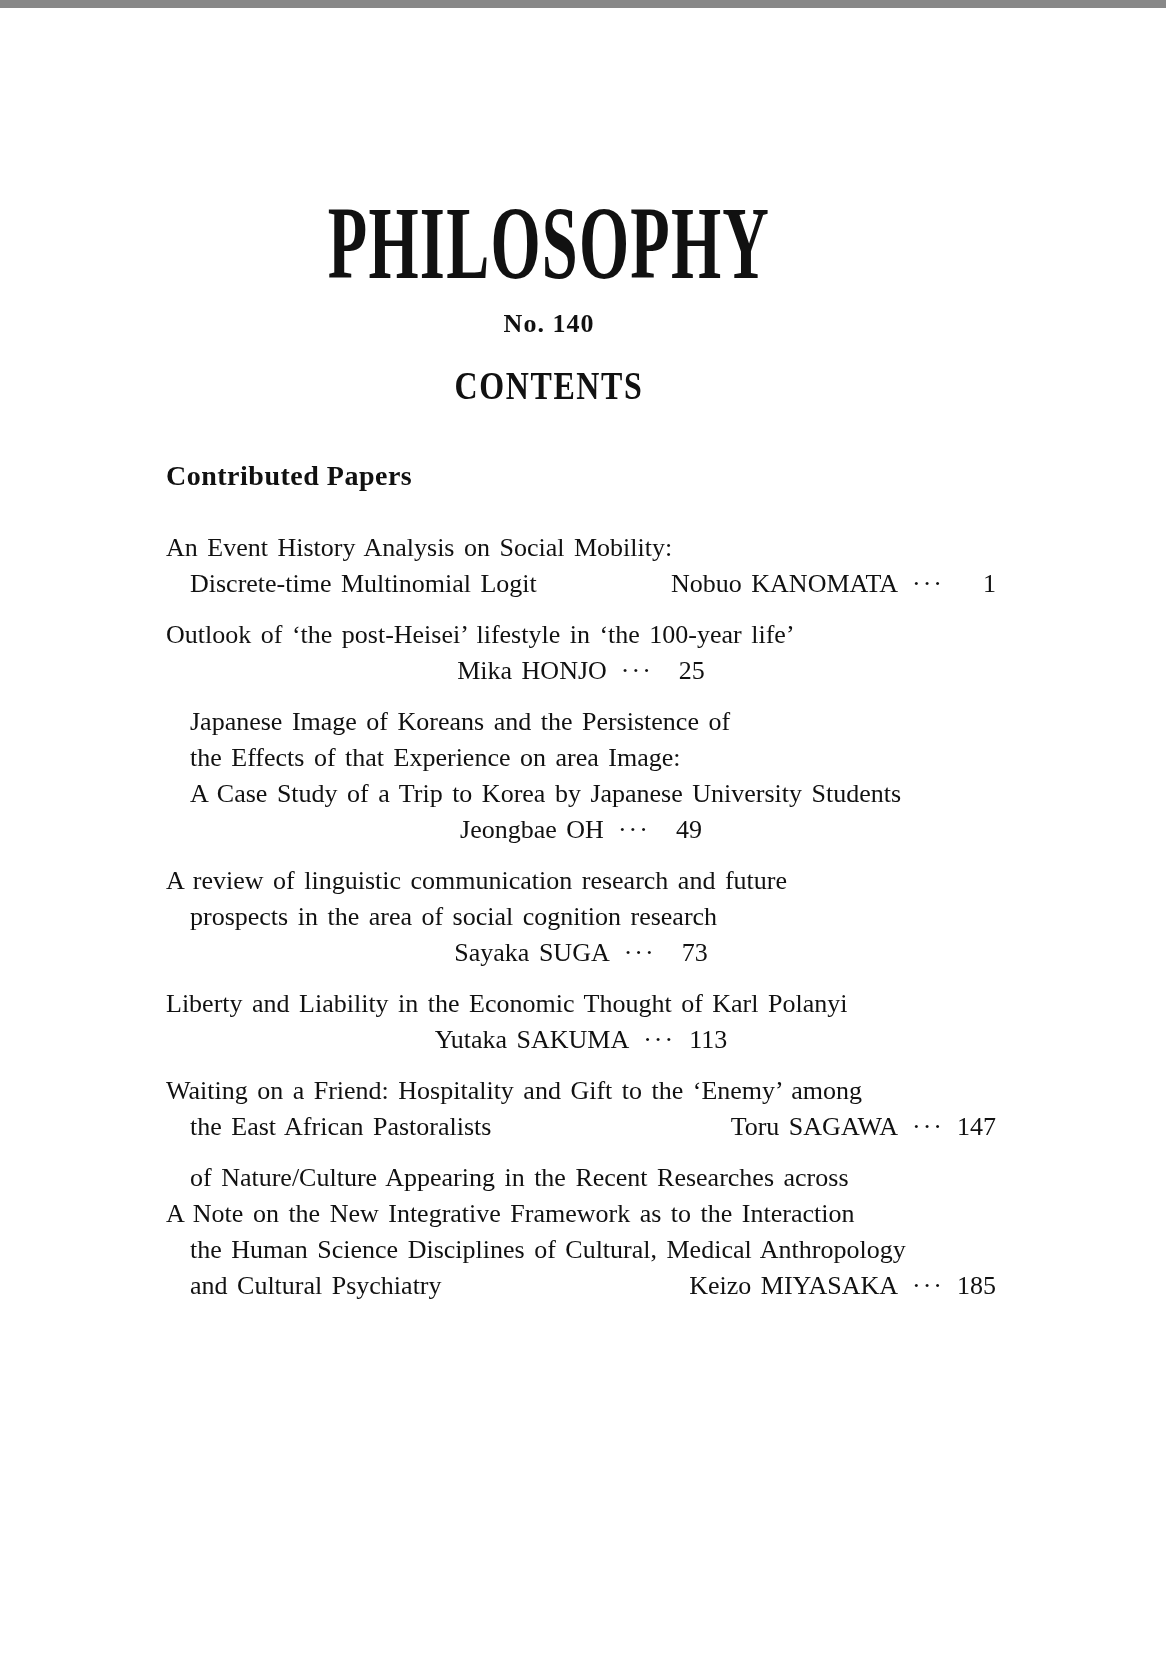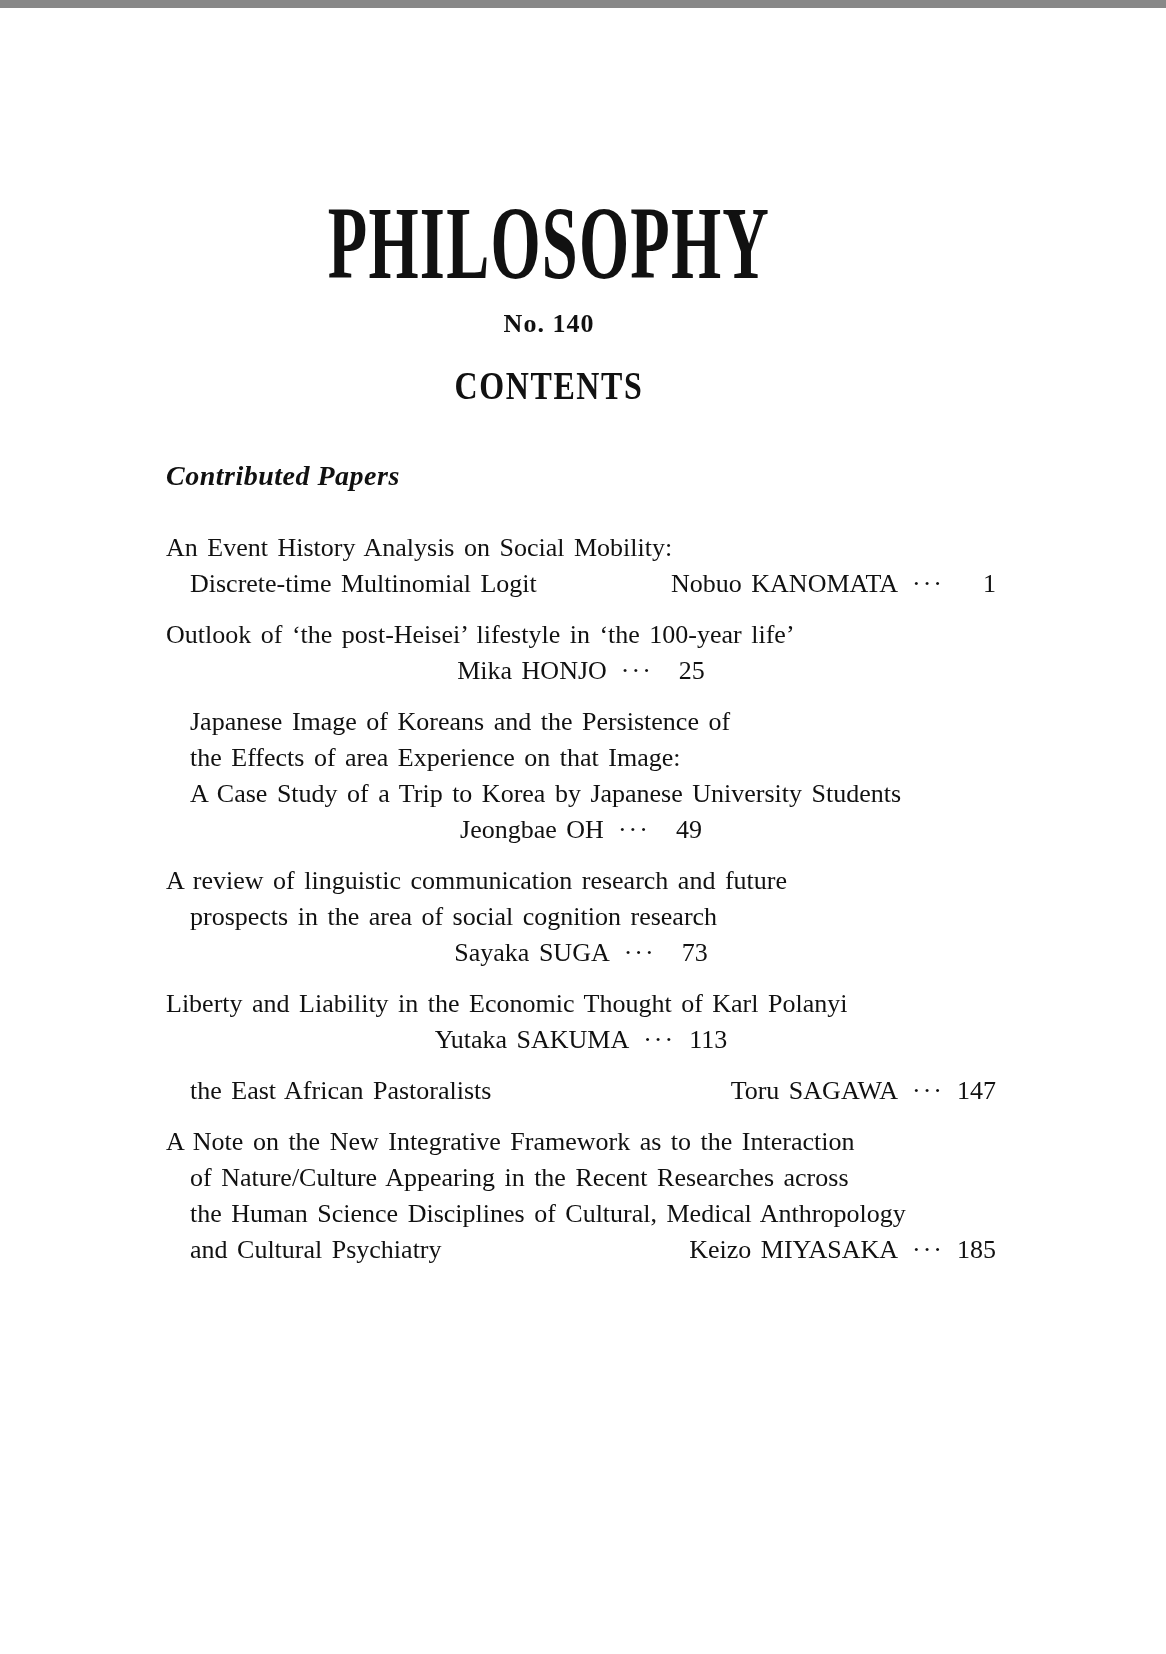--- a/index.html
+++ b/index.html
@@ -47,21 +47,20 @@
     white-space:nowrap;
     transform:scaleX(0.80);
     transform-origin:50% 50%;
   }
   .section-heading{
     font-weight:700;
     font-size:28px;
     line-height:28px;
     margin-top:56px;
     letter-spacing:0.5px;
-    font-style:italic;
   }
   .toc{margin-top:40px;}
   .entry{margin-top:15px;}
   .entry:first-child{margin-top:0;}
   .line{
     font-size:26px;
     line-height:36px;
     word-spacing:3px;
     white-space:nowrap;
   }
@@ -116,21 +115,21 @@
             <span class="pg">25</span>
           </span>
         </div>
       </div>
 
       <div class="entry">
         <div class="line indent">
           <span>Japanese Image of Koreans and the Persistence of</span>
         </div>
         <div class="line indent">
-          <span>the Effects of area Experience on that Image:</span>
+          <span>the Effects of that Experience on area Image:</span>
         </div>
         <div class="line indent">
           <span>A Case Study of a Trip to Korea by Japanese University Students</span>
         </div>
         <div class="line flex end">
           <span class="author-group">
             <span class="author">Jeongbae OH</span>
             <span class="dots">···</span>
             <span class="pg">49</span>
           </span>
@@ -160,37 +159,40 @@
         <div class="line flex end">
           <span class="author-group">
             <span class="author">Yutaka SAKUMA</span>
             <span class="dots">···</span>
             <span class="pg">113</span>
           </span>
         </div>
       </div>
 
       <div class="entry">
+        <div class="line">
+          <span>Waiting on a Friend: Hospitality and Gift to the ‘Enemy’ among</span>
+        </div>
         <div class="line flex indent">
           <span>the East African Pastoralists</span>
           <span class="spacer"></span>
           <span class="author-group">
             <span class="author">Toru SAGAWA</span>
             <span class="dots">···</span>
             <span class="pg">147</span>
           </span>
         </div>
       </div>
 
       <div class="entry">
+        <div class="line indent">
+          <span>of Nature/Culture Appearing in the Recent Researches across</span>
+        </div>
         <div class="line">
           <span>A Note on the New Integrative Framework as to the Interaction</span>
-        </div>
-        <div class="line indent">
-          <span>of Nature/Culture Appearing in the Recent Researches across</span>
         </div>
         <div class="line indent">
           <span>the Human Science Disciplines of Cultural, Medical Anthropology</span>
         </div>
         <div class="line flex indent">
           <span>and Cultural Psychiatry</span>
           <span class="spacer"></span>
           <span class="author-group">
             <span class="author">Keizo MIYASAKA</span>
             <span class="dots">···</span>

